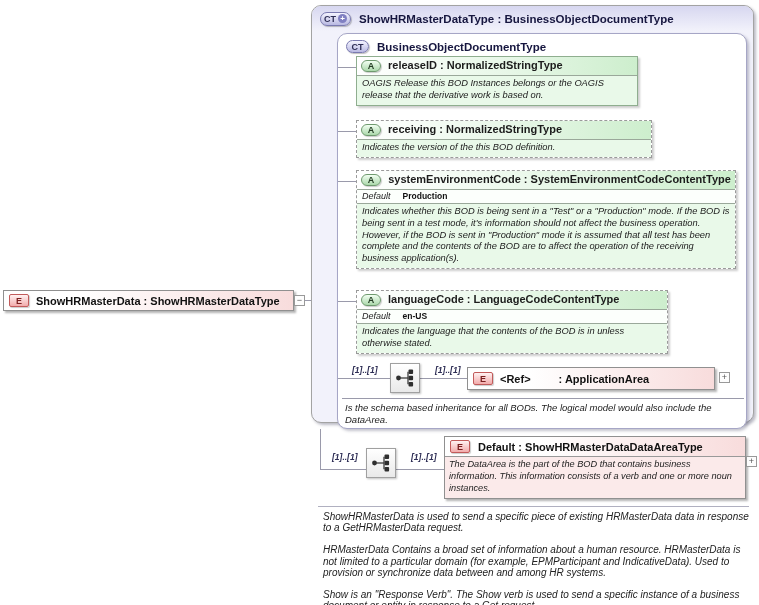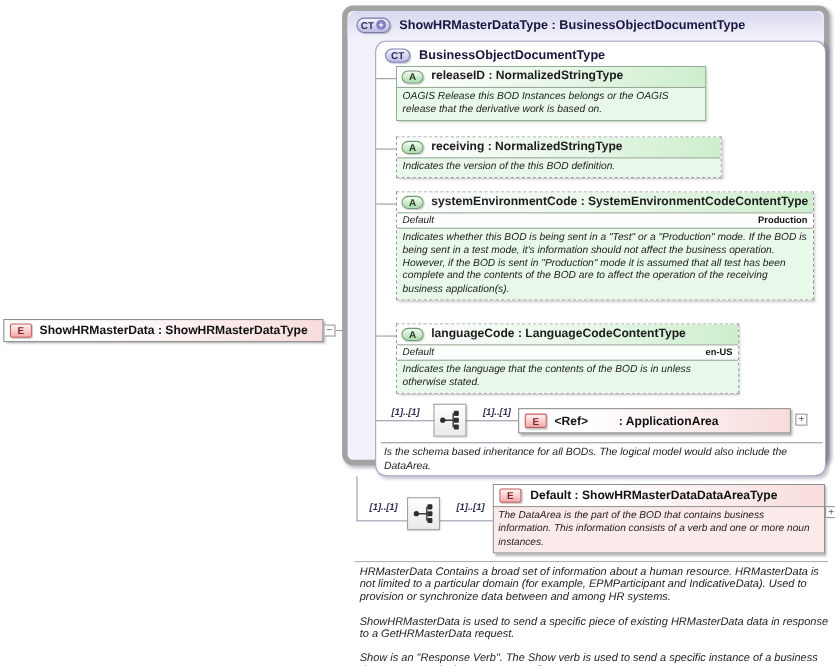--- a/index.html
+++ b/index.html
@@ -8,21 +8,21 @@
     position:relative; width:759px; height:605px;
     font-family:"Liberation Sans", sans-serif; color:#111;
     overflow:hidden;
   }
   .hline { position:absolute; border-top:1px solid #9a9aab; }
   .vline { position:absolute; border-left:1px solid #9a9aab; }
 
   
   .outer-box {
     position:absolute; left:311px; top:5px; width:443px; height:418px;
-    background:#f2f2fb; border:5px solid #a3a3a3; border-radius:10px;
+    background:#f2f2fb; border:1px solid #a3a3a3; border-radius:10px;
     box-shadow:2px 2px 3px rgba(60,60,90,.35);
   }
   .outer-header {
     position:absolute; left:0; top:0; right:0; height:25px;
     border-radius:9px 9px 0 0;
     background:linear-gradient(#d7d7f0, #f2f2fb);
     display:flex; align-items:center; gap:8px; padding-left:8px;
   }
   .outer-title { font-weight:bold; font-size:11.5px; color:#16163f; white-space:nowrap; }
 
@@ -61,21 +61,21 @@
   }
   .attr-name { font-weight:bold; font-size:11px; color:#1c1c1c; line-height:1.25; }
   .attr-name.wrap { flex:1; text-align:center; word-break:break-all; }
   .a-icon {
     flex:0 0 auto; width:20px; height:12px; border:1px solid #6f9a6f; border-radius:6px;
     background:linear-gradient(#f2fff2,#abd8ab); font-size:9px; font-weight:bold;
     text-align:center; line-height:11px; color:#233c23; box-shadow:1px 1px 1px rgba(0,0,0,.2);
   }
   .default-row {
     display:flex; align-items:baseline; gap:12px; padding:1px 5px 2px;
-    border-top:1px solid #9aa89a; background:#fcfffc; font-size:9px;justify-content:space-between;
+    border-top:1px solid #9aa89a; background:#fcfffc; font-size:9px;
   }
   .default-label { font-style:italic; color:#222; }
   .default-value { font-weight:bold; font-size:8.5px; color:#111; }
   .attr-desc {
     border-top:1px solid #9aa89a; background:#e9f9e9; padding:2px 5px 3px;
     font-style:italic; font-size:9.3px; line-height:1.28; color:#222;
   }
 
   
   .elem-box {
@@ -256,19 +256,19 @@
       <div class="da-header">
         <span class="e-icon">E</span>
         <span class="da-title">Default : ShowHRMasterDataDataAreaType</span>
       </div>
       <div class="da-desc">The DataArea is the part of the BOD that contains business information. This information consists of a verb and one or more noun instances.</div>
     </div>
     <div class="toggle-box" style="left:434px; top:450px;">+</div>
 
     <div class="hline" style="left:6px; top:500px; width:431px; border-top-color:#b0b0c0;"></div>
     <div class="annotation">
+      <p>ShowHRMasterData is used to send a specific piece of existing HRMasterData data in response to a GetHRMasterData request.</p>
       <p>HRMasterData  Contains a broad set of information about a human resource. HRMasterData is not limited to a particular domain (for example, EPMParticipant and IndicativeData). Used to provision or synchronize data between and among HR systems.</p>
-      <p>ShowHRMasterData is used to send a specific piece of existing HRMasterData data in response to a GetHRMasterData request.</p>
       <p>Show is an "Response Verb". The Show verb is used to send a specific instance of a business document or entity in response to a Get request.</p>
     </div>
   </div>
 
 </div>
 
 </body></html>

